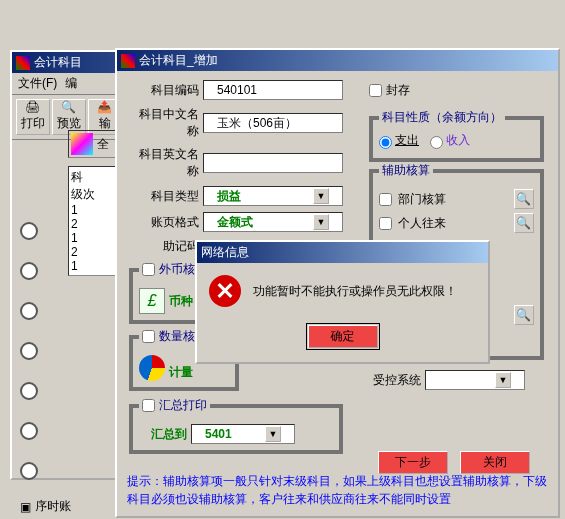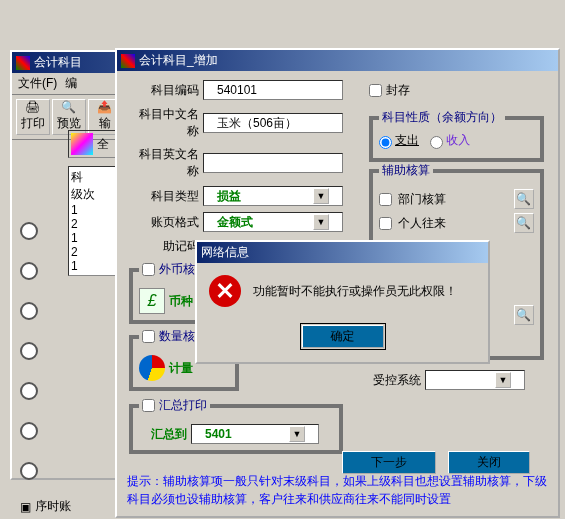--- a/index.html
+++ b/index.html
@@ -15,21 +15,21 @@
 .win1{left:10px;top:50px;width:530px;height:430px}
 .win2{left:115px;top:48px;width:445px;height:470px}
 .dialog{position:absolute;left:195px;top:240px;width:295px;border:2px outset #fff;background:#d4d0c8;z-index:10}
 .dialog .titlebar{font-size:11px}
 .dialog-body{padding:12px;display:flex;align-items:center;gap:12px}
 .xicon{width:32px;height:32px;border-radius:50%;background:#d40000;position:relative;flex-shrink:0}
 .xicon::before,.xicon::after{content:"";position:absolute;background:#fff;width:18px;height:3px;top:14px;left:7px}
 .xicon::before{transform:rotate(45deg)}
 .xicon::after{transform:rotate(-45deg)}
 .dialog-btnrow{text-align:center;padding:6px 0 14px}
-.btn{border:1px outset #fff;background:#0369a1;padding:2px 28px;min-width:70px}
+.btn{border:1px outset #fff;background:#ef4444;padding:2px 16px;min-width:70px}
 .btn.focus{outline:1px solid #000;outline-offset:1px}
 .form-area{padding:6px 12px 4px}
 .form-row{display:flex;align-items:center;margin-bottom:6px}
 .form-row label{width:70px;text-align:right;margin-right:4px}
 .form-row input[type=text],.combo{border:1px inset #808080;background:#fff;height:20px;padding:1px 13px;width:140px}
 .combo{display:flex;align-items:center;justify-content:space-between}
 .combo .arrow{width:16px;height:16px;background:#d4d0c8;border:1px outset #fff;display:flex;align-items:center;justify-content:center;font-size:9px}
 .green{color:#008000;font-weight:bold}
 .fieldset{border:4px solid #737373;margin:0;padding:6px}
 .fieldset legend{color:#000080;padding:0 3px}
@@ -151,35 +151,35 @@
           </div>
       </fieldset>
     </div>
     <fieldset class="fieldset" style="width:110px;margin-top:4px">
         <legend>
           <span class="check">
             <input type="checkbox" style="">
             <span>数量核算</span>
           </span>
         </legend>
-      <div style="display:flex;align-items:center;gap:4px;margin-top:4px">
+      <div style="display:flex;align-items:flex-end;gap:4px;margin-top:4px">
           <span class="pieicon"></span>
           <span class="green">计量</span>
         </div>
     </fieldset>
     <fieldset class="fieldset" style="margin-top:6px;width:214px">
         <legend>
           <span class="check">
             <input type="checkbox" style="">
             <span>汇总打印</span>
           </span>
         </legend>
       <div class="form-row" style="margin:4px 0 0">
           <label class="green" style="width:48px">汇总到</label>
-          <div class="combo" style="width:128px">
+          <div class="combo" style="width:104px">
             <span class="green">5401</span>
             <span class="arrow">▼</span>
           </div>
         </div>
     </fieldset>
   </div>
 
   <div class="rightcol">
     <div class="check" style="margin-bottom:10px">
         <input type="checkbox" style="">

